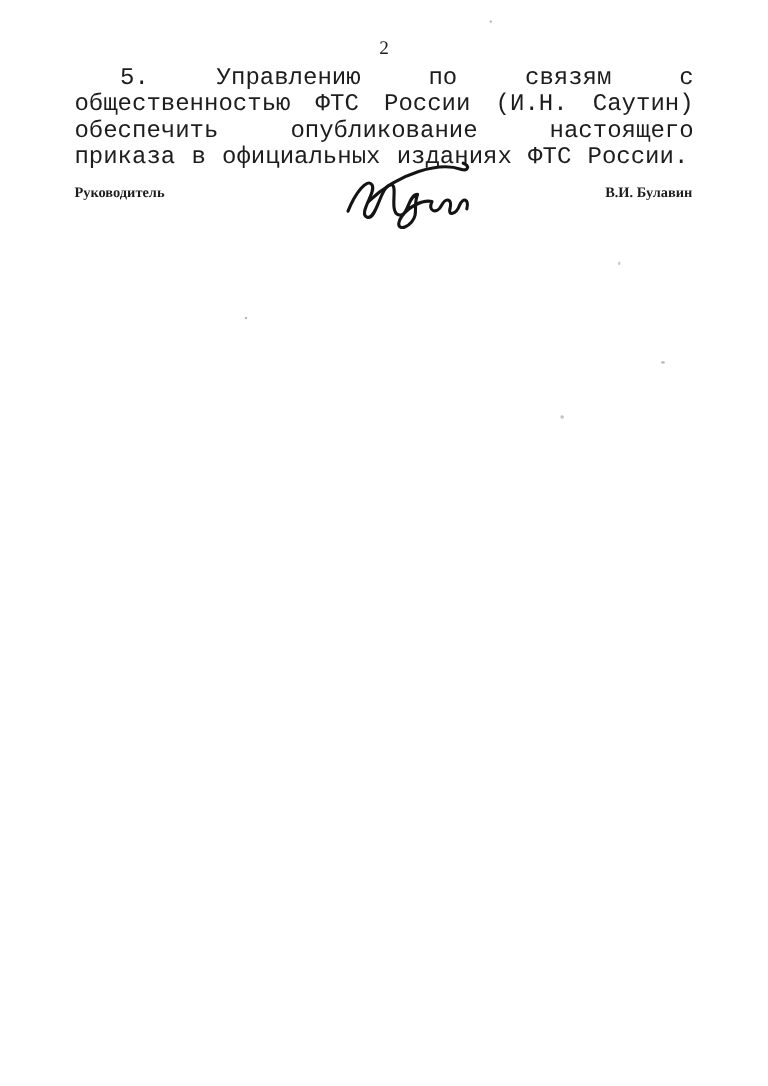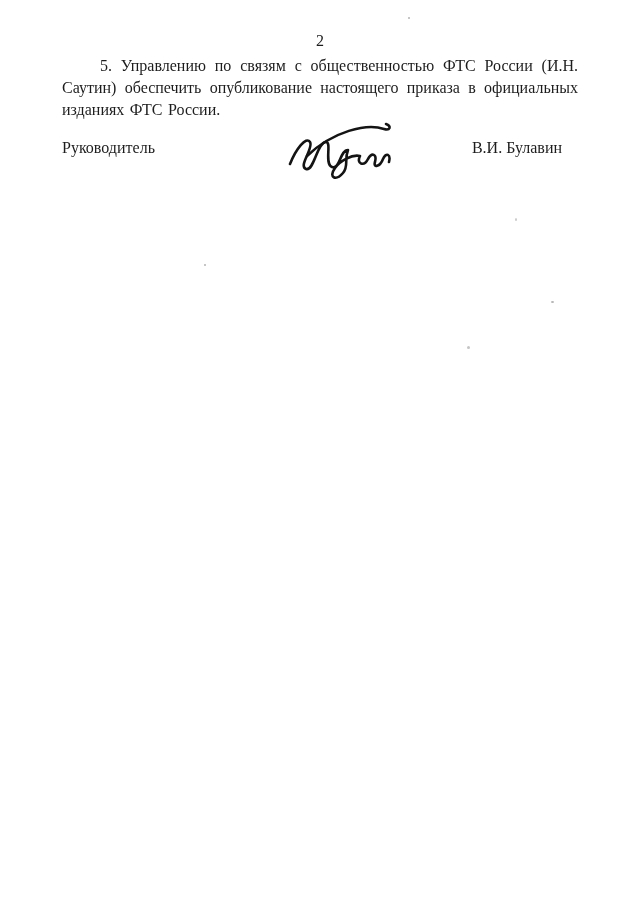--- a/index.html
+++ b/index.html
@@ -28,37 +28,39 @@
     top: 30px;
     width: 516px;
   }
   .page-number {
     text-align: center;
     font-size: 16px;
     line-height: 22px;
   }
   p.body {
     margin: 0;
-    font-size: 16px;
+    font-size: 20px;
     line-height: 22px;
     text-align: justify;
     text-indent: 38px;
     word-spacing: 1.5px;
+    font-family: Liberation Mono, monospace;
   }
   p.body.first { margin-top: 3px; }
   p.closing { margin-top: 26px; }
   .sig-row {
     position: relative;
-    margin-top: 16px;
+    margin-top: 6px;
     height: 70px;
-    font-size: 16px;
+    font-size: 12px;
     line-height: 22px;
+    font-weight: bold;
   }
   .sig-title { position: absolute; left: 0; top: 0; }
-  .sig-name  { position: absolute; right: 16px; top: 0; }
+  .sig-name  { position: absolute; right: 1px; top: 0; }
   .signature-svg {
     position: absolute;
     left: 221px;
     top: -19px;
     width: 115px;
     height: 62px;
   }
   .signature-svg path {
     fill: none;
     stroke: #141414;

